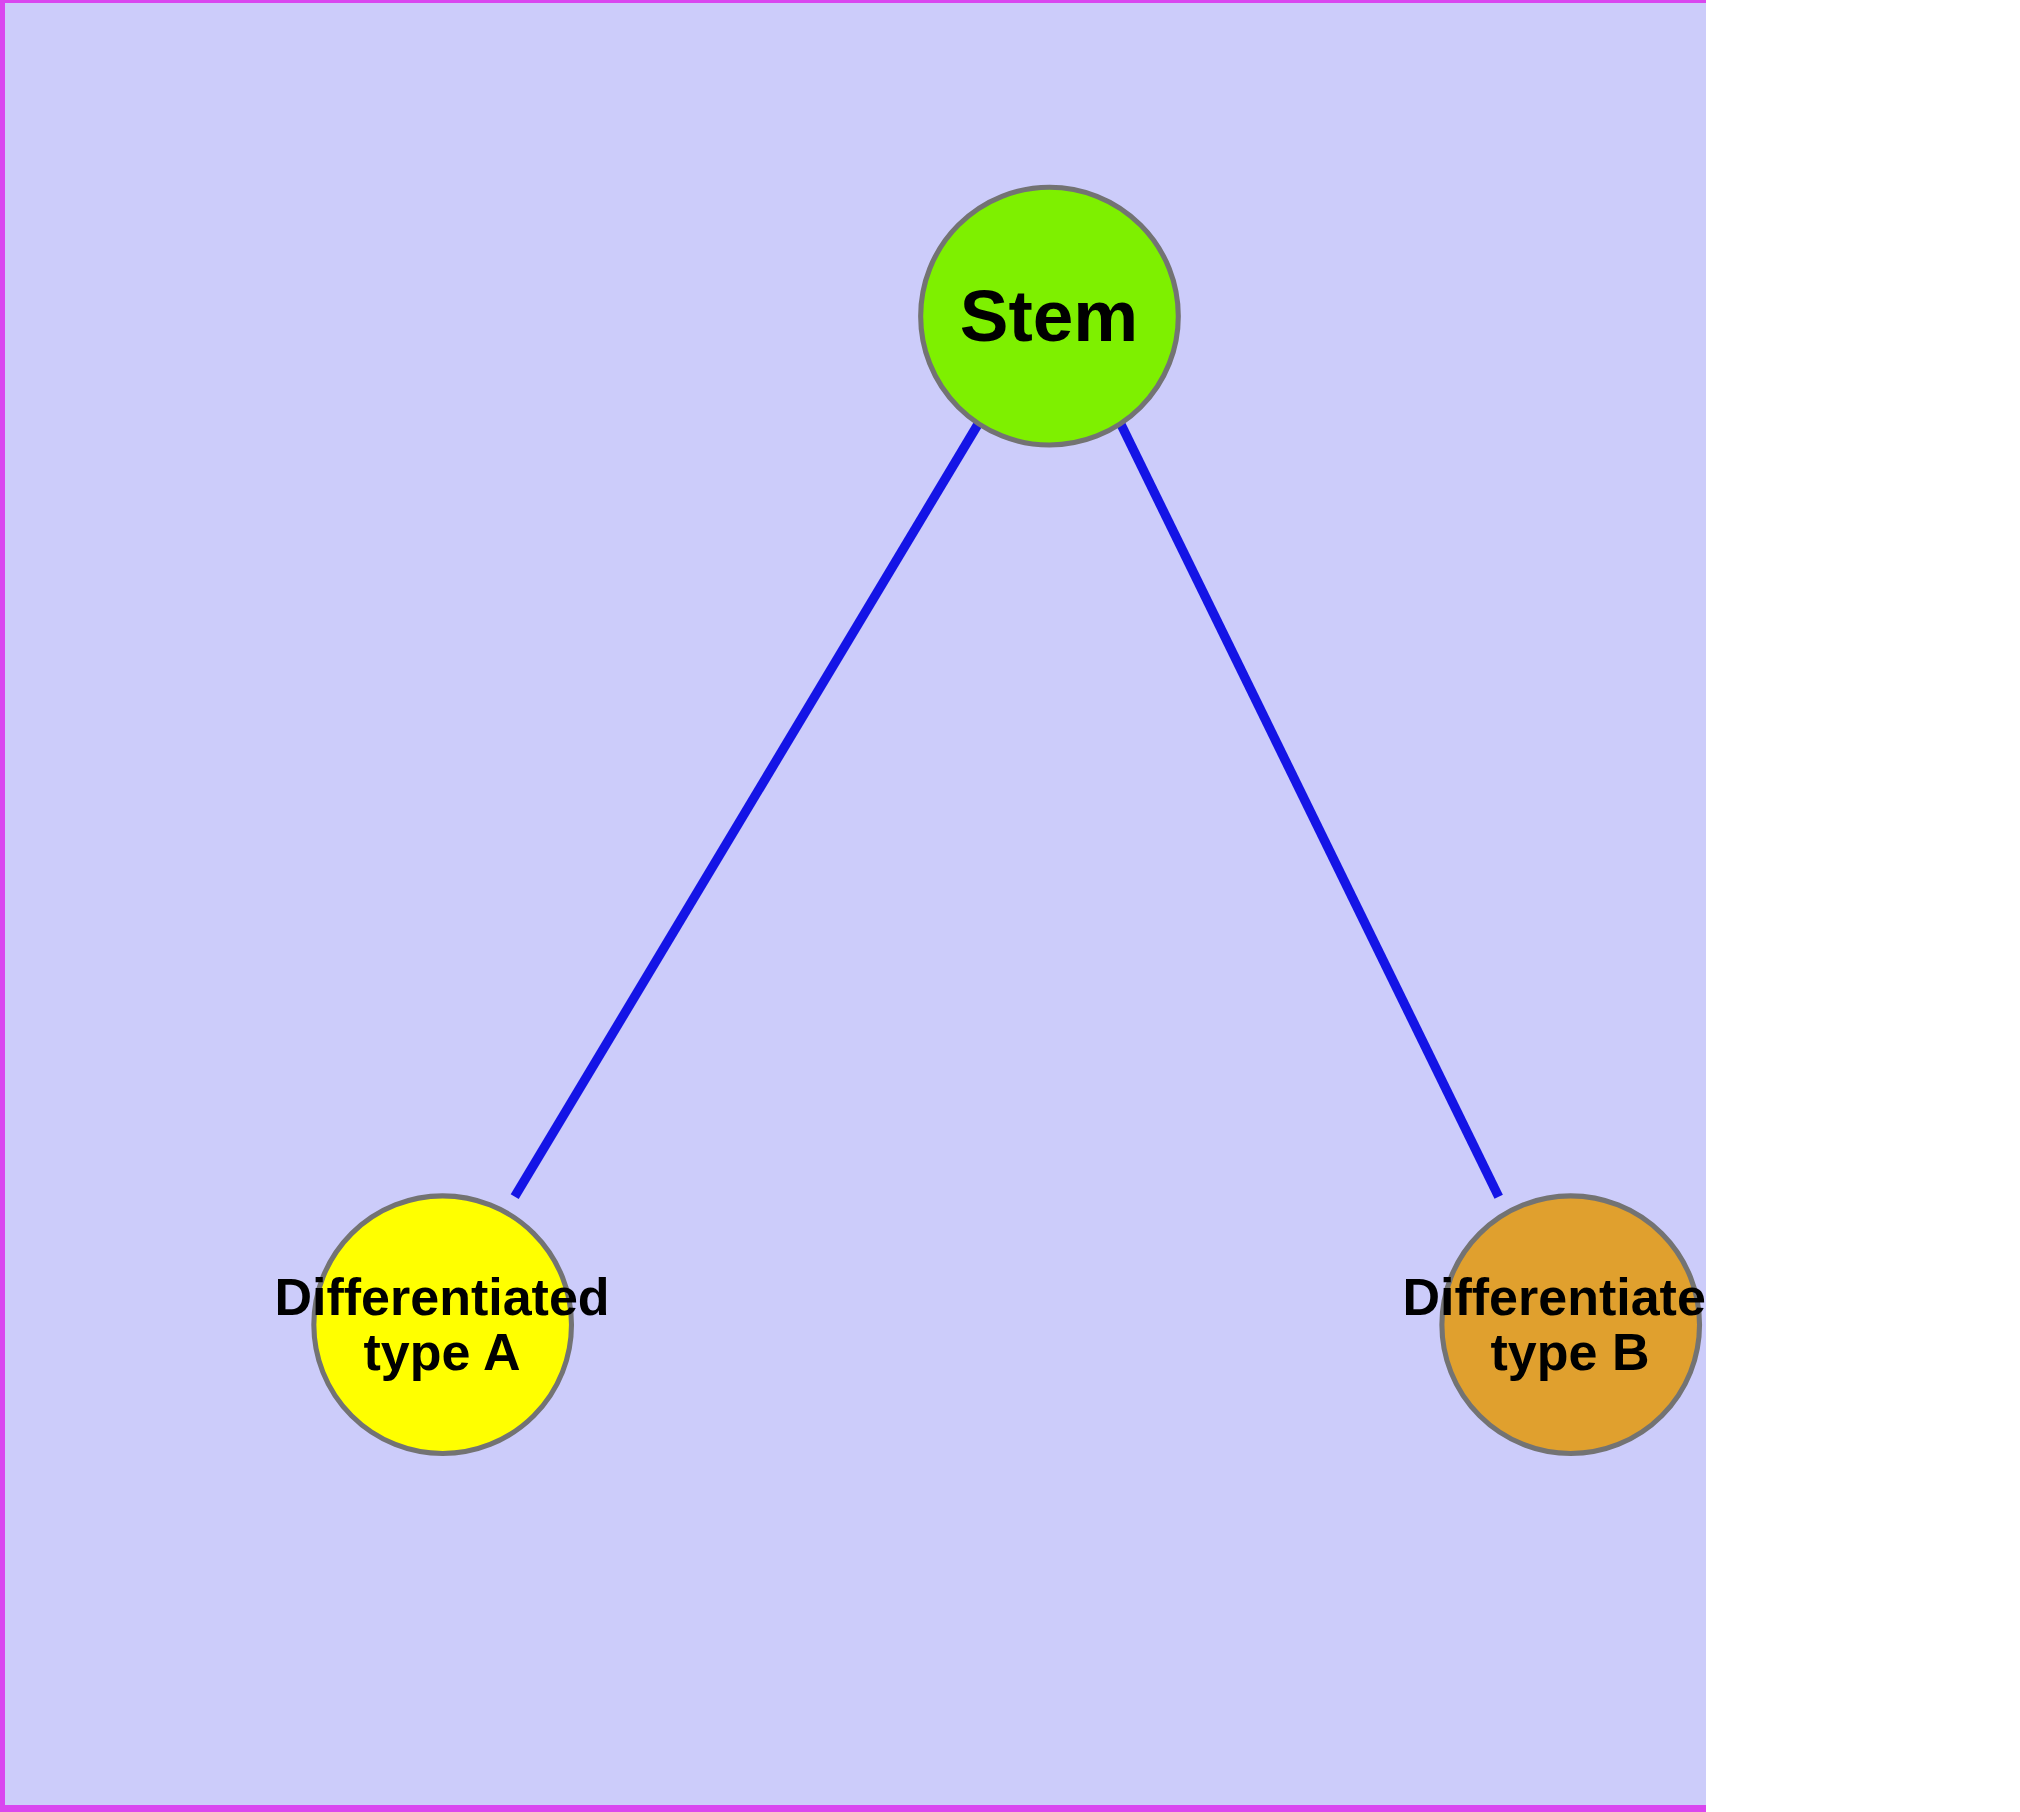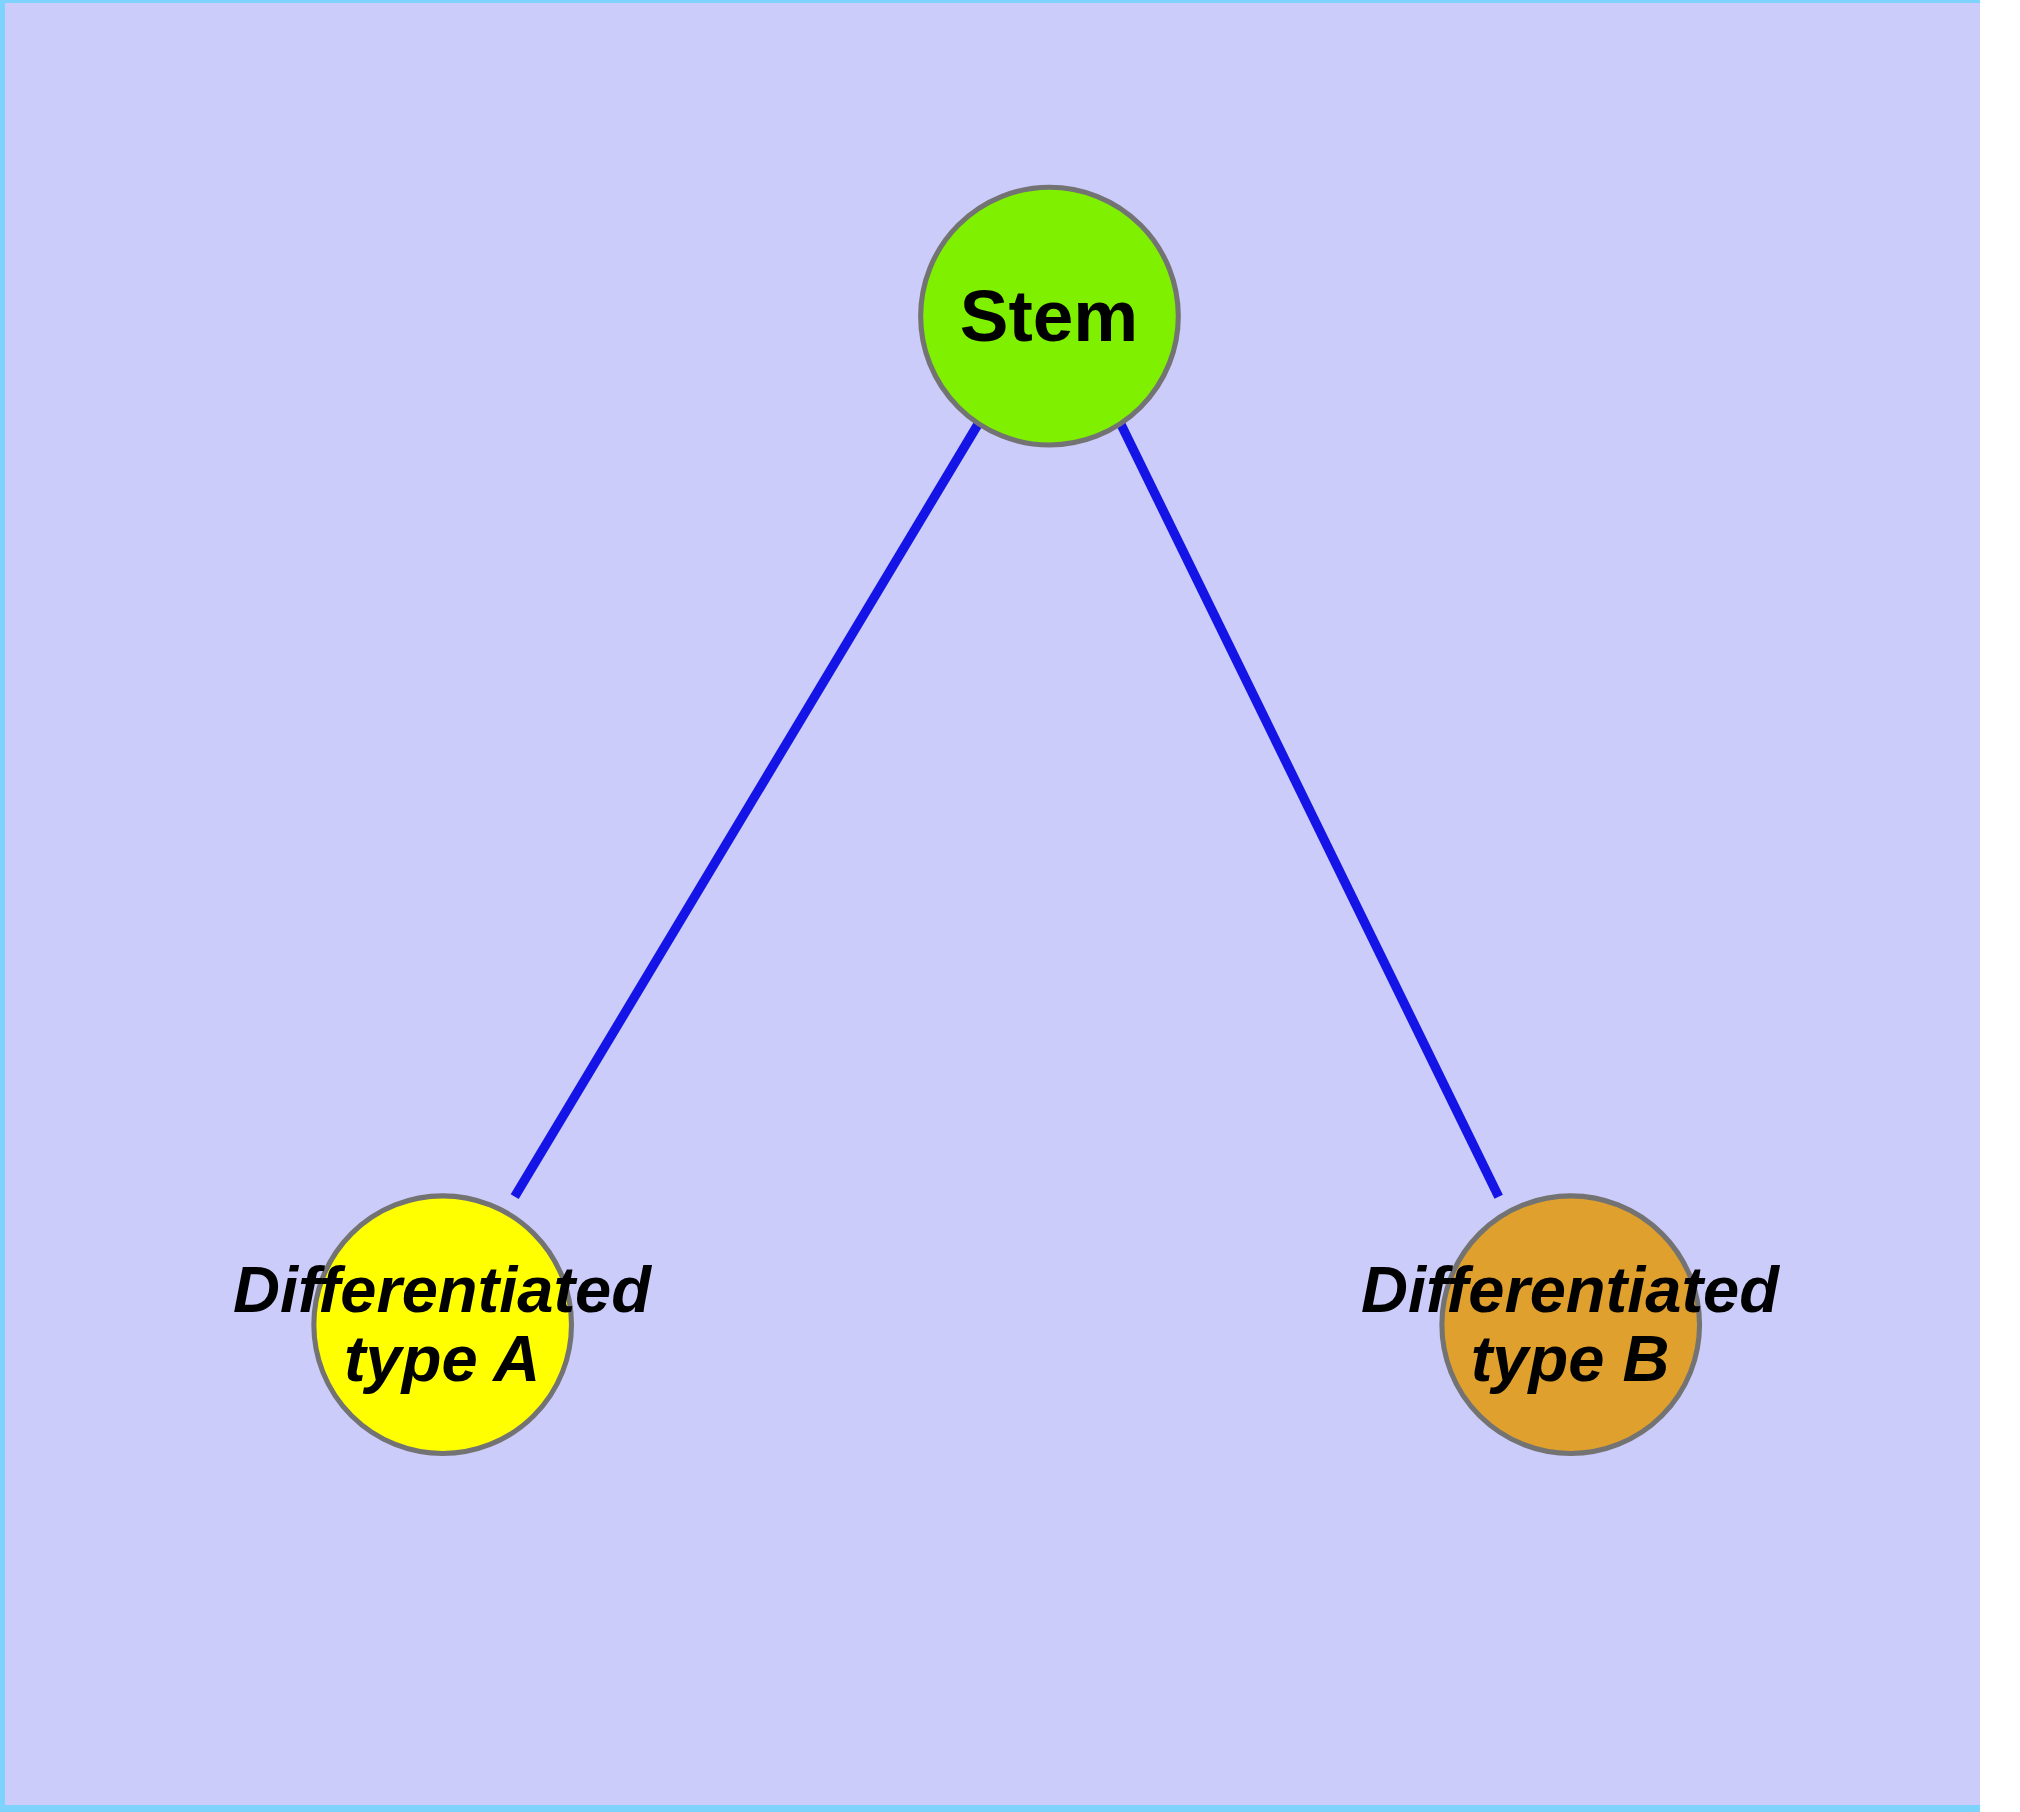--- a/index.html
+++ b/index.html
@@ -39,28 +39,27 @@
     font-weight: bold;
     line-height: 1.06;
     white-space: pre;
     pointer-events: none;
     transform: translate(-50%, -50%);
   }
   .node-label.single {
     font-size: 73px;
   }
   .node-label.multi {
-    font-size: 65px;
-    font-style: italic;
+    font-size: 52px;
   }
 </style>
 </head>
 <body>
 
-<div id="canvas" style="width: 1980px; height: 1812px; background: #7dd3fc;">
+<div id="canvas" style="width: 1706px; height: 1812px; background: #d946ef;">
 
   <div id="plot-area" style="background: rgb(204, 204, 250);"></div>
 
   <svg id="graph-svg" viewBox="0 0 2384 2138" xmlns="http://www.w3.org/2000/svg">
     <g id="edges-layer">
         <line x1="1154" y1="500" x2="607" y2="1412" stroke="#1414e6" stroke-width="11" stroke-linecap="butt"></line>
         <line x1="1322" y1="500" x2="1768" y2="1412" stroke="#1414e6" stroke-width="11" stroke-linecap="butt"></line>
       </g>
     <g id="nodes-layer">
         <circle cx="1238" cy="373" r="152" fill="#7ef000" stroke="#737373" stroke-width="6"></circle>

